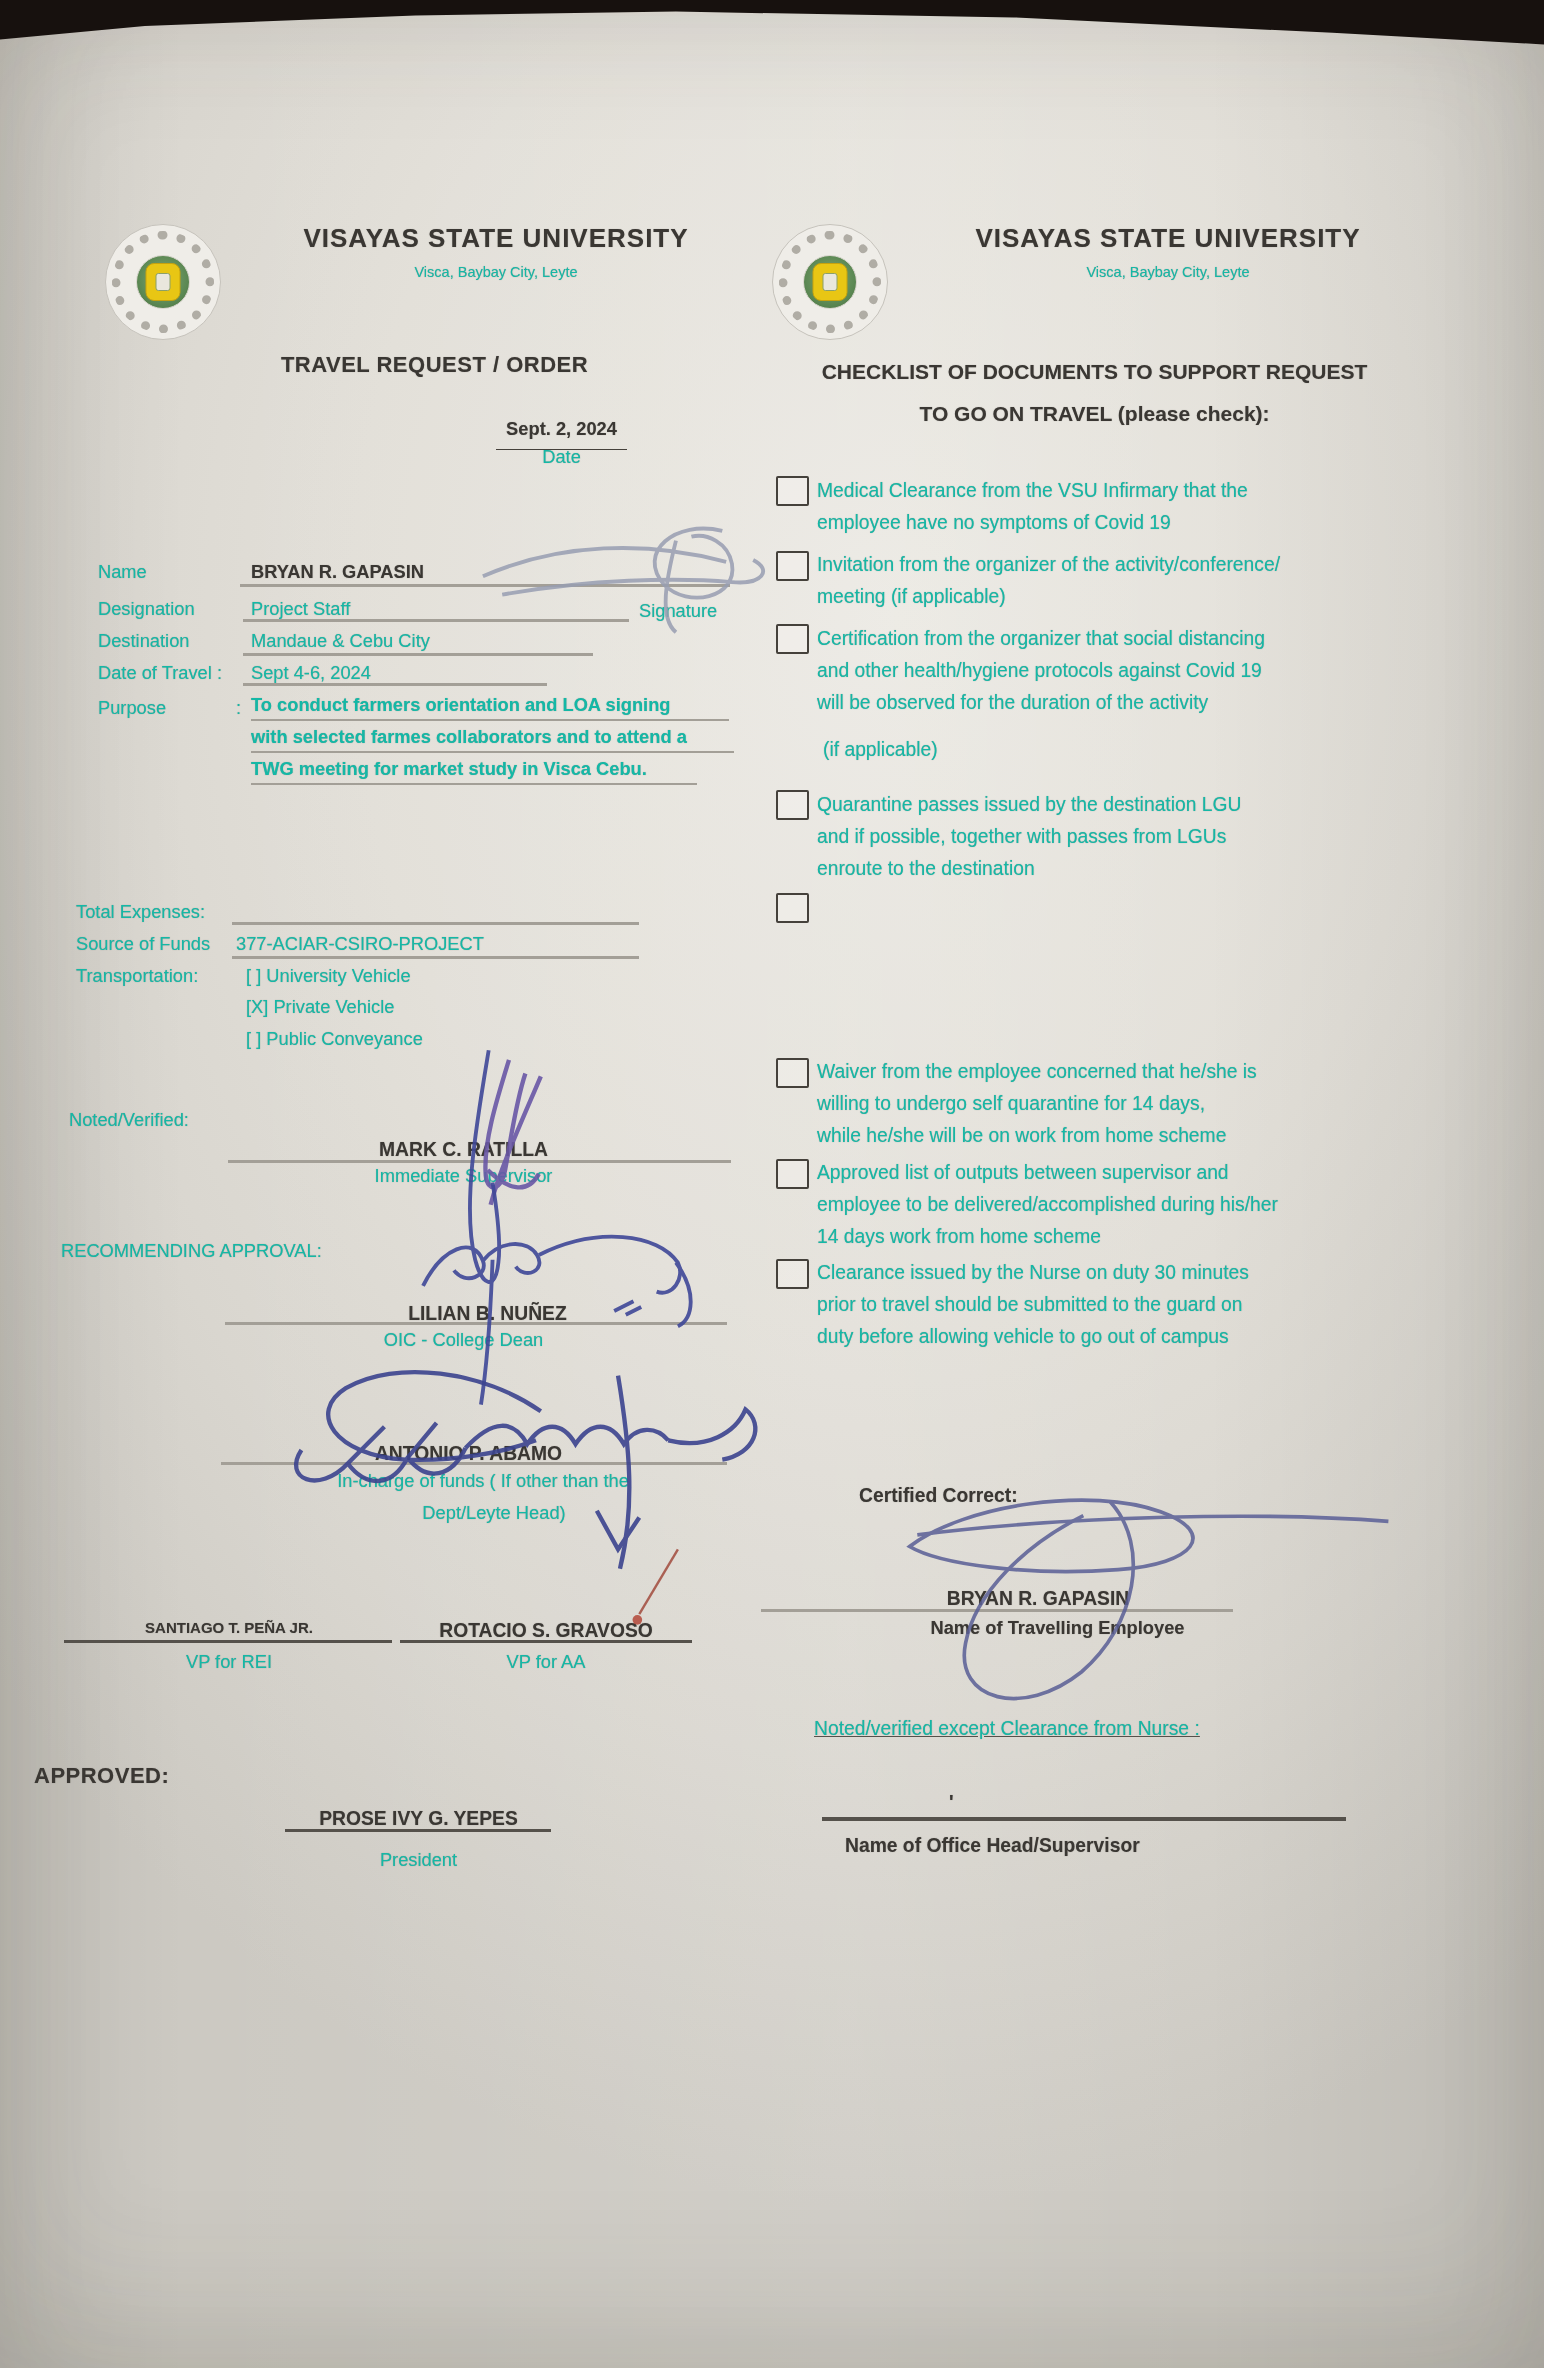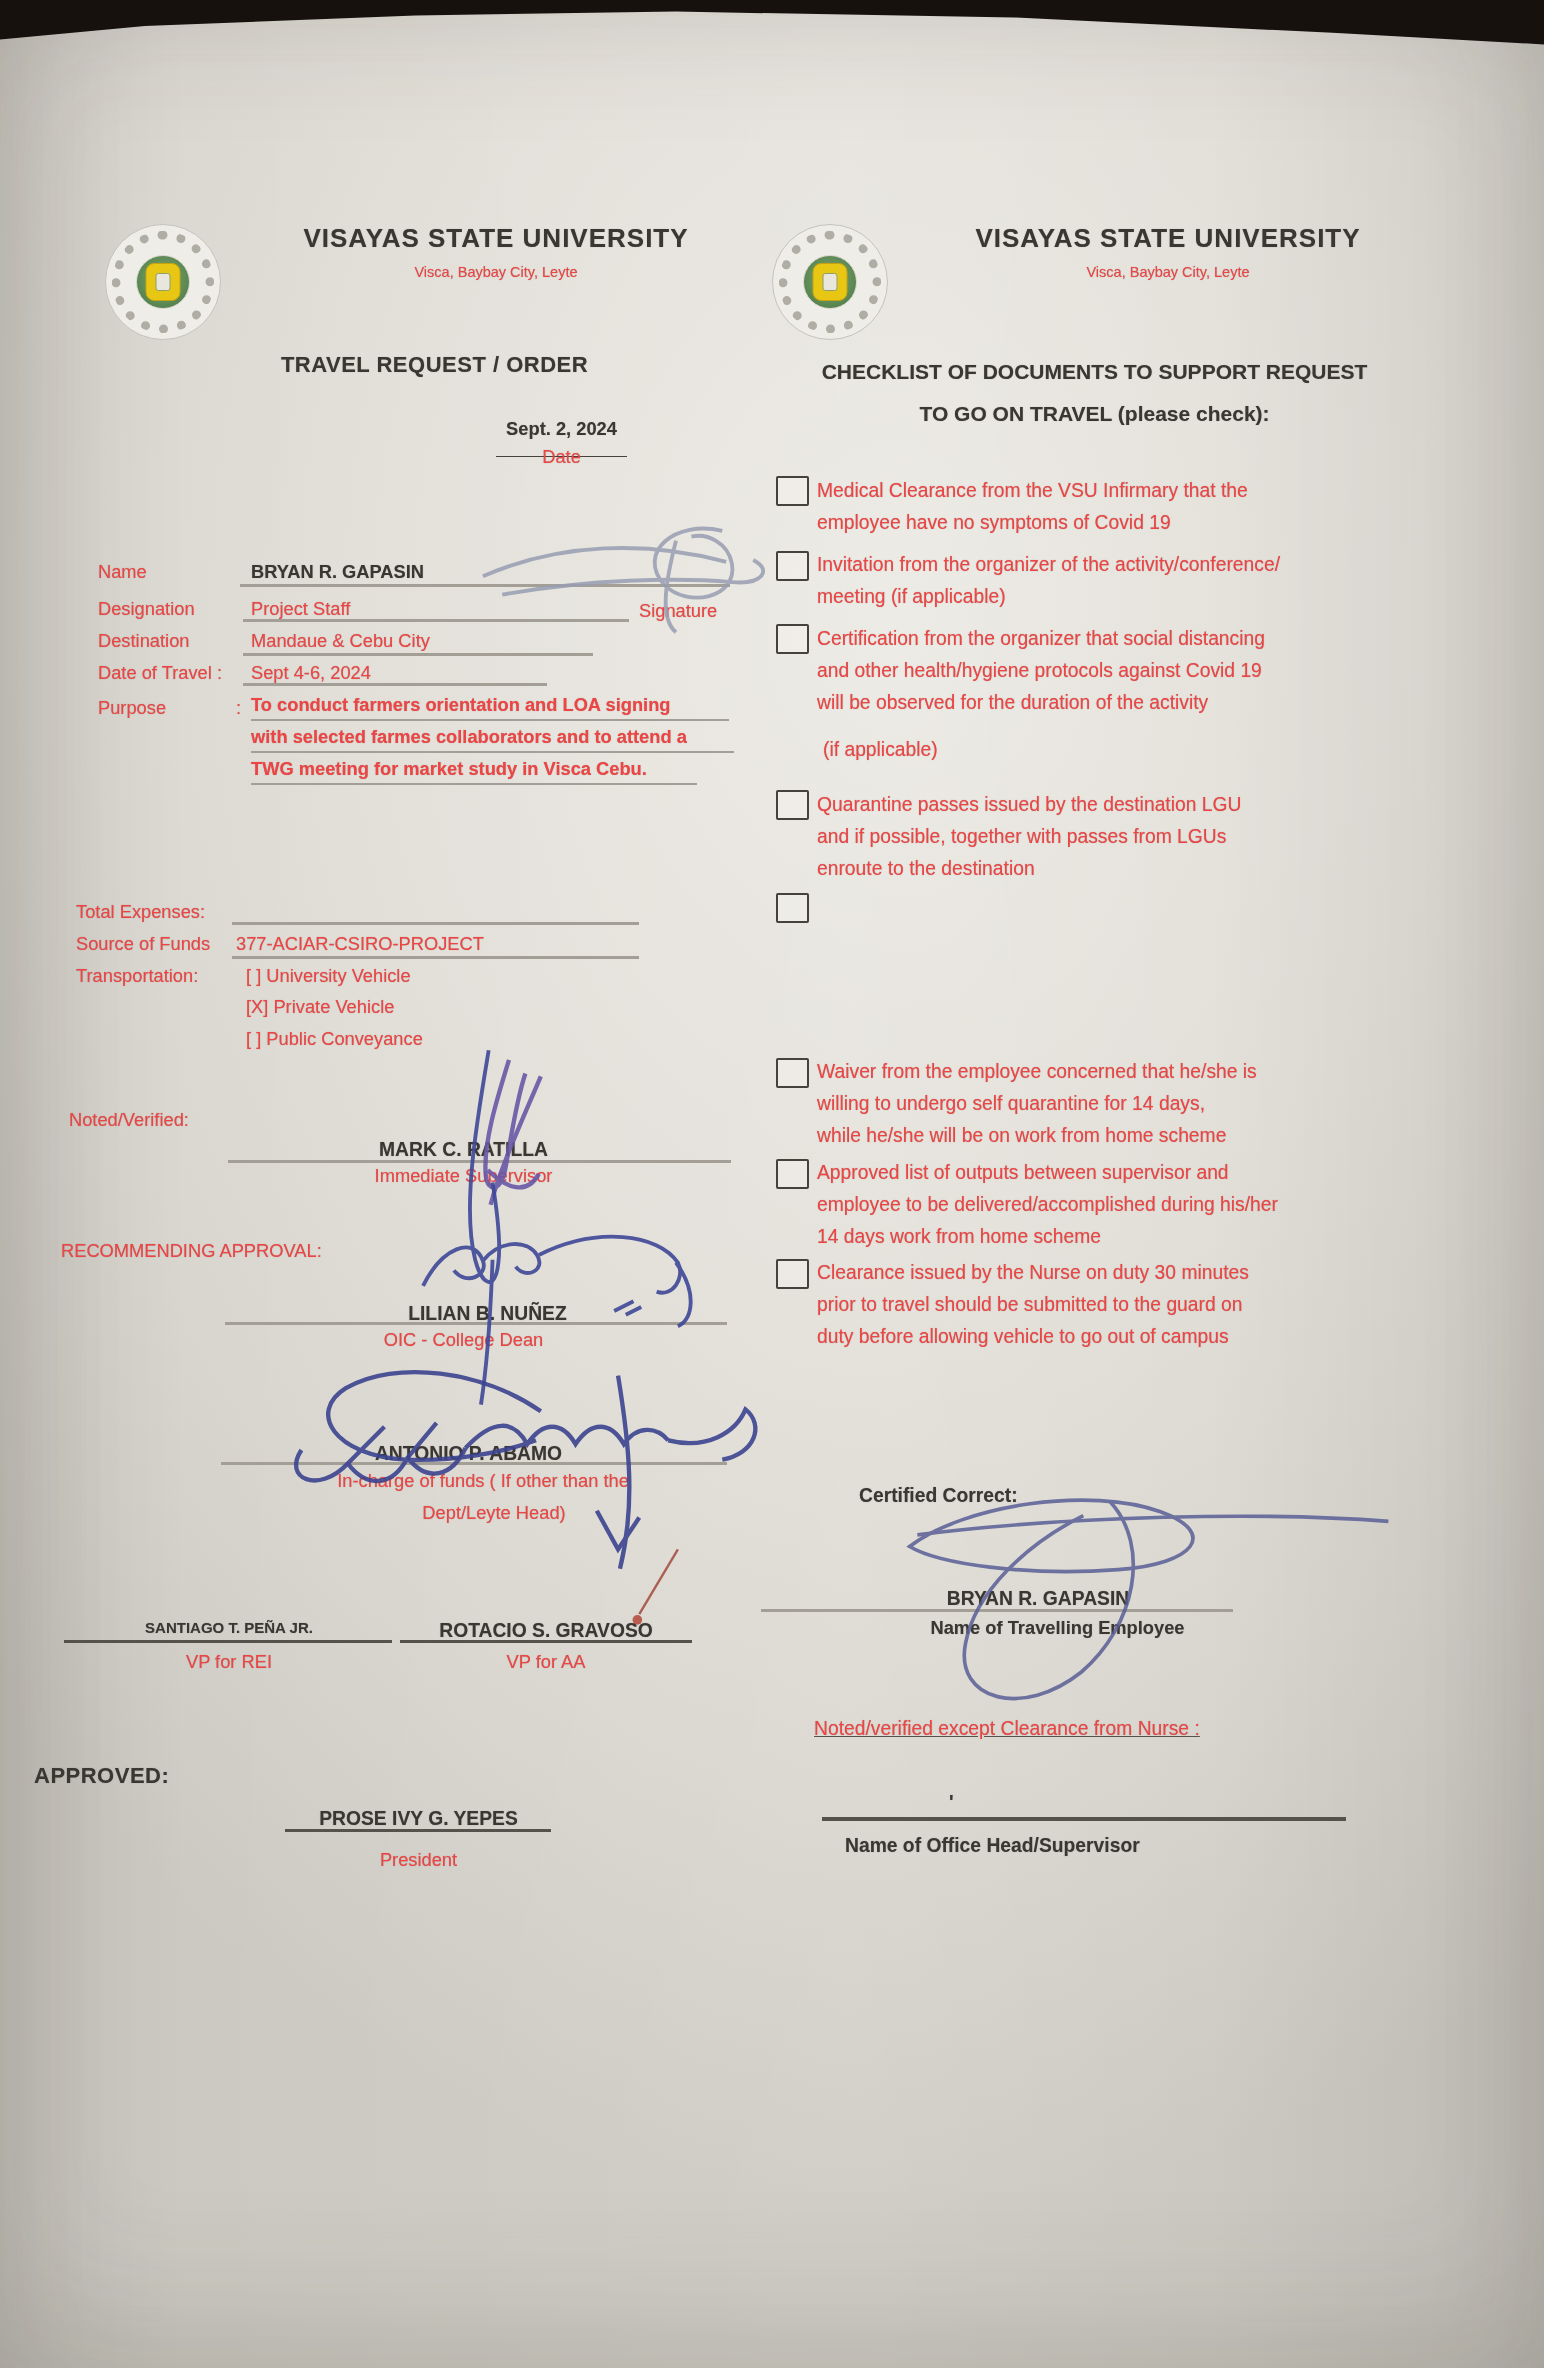--- a/index.html
+++ b/index.html
@@ -4,21 +4,21 @@
 <style>
   html,body{margin:0;padding:0;background:#0d0a09;}
   .photo{position:relative;width:1545px;height:2368px;overflow:hidden;
          font-family:"Liberation Sans", sans-serif;}
   .paper{position:absolute;inset:0;
     background:
       linear-gradient(90deg, rgba(0,0,0,.06) 0%, rgba(0,0,0,0) 12%, rgba(255,255,255,.10) 55%, rgba(0,0,0,0) 78%, rgba(0,0,0,.07) 100%),
       radial-gradient(1207px 1593px at 58% 26%, #ebe9e3 0%, #e2dfd8 45%, #d9d6cf 72%, #ccc9c2 100%);}
   .paper::after{content:"";position:absolute;inset:0;
     box-shadow:inset 0 39px 116px rgba(60,50,40,.10), inset 0 -58px 135px rgba(60,55,45,.12);}
-  .t{position:absolute;color:#ef4444;font-size:18.3px;line-height:1.25;white-space:nowrap;
+  .t{position:absolute;color:#14b8a6;font-size:18.3px;line-height:1.25;white-space:nowrap;
      text-shadow:0 0 1px rgba(80,75,68,.45);}
   .b{font-weight:bold;color:#3a3733;}
   .c{text-align:center;}
   .pre{white-space:pre-line;}
   .item{white-space:pre-line;line-height:32px;font-size:19.3px;}
   .bar{position:absolute;height:2.9px;background:#a39f97;}
   .dbar{position:absolute;height:2.9px;background:#55514b;}
   .uline{border-bottom:2.9px solid #a39f97;padding-bottom:1.9px;font-weight:bold;}
   .cb{position:absolute;width:29px;height:26px;border:2.9px solid #45413b;border-radius:1.9px;
       background:rgba(248,247,244,.35);}
@@ -48,21 +48,21 @@
     <div class="logo-ring"></div>
     <div class="logo-green"></div>
     <div class="logo-yellow">
         <div class="logo-core"></div>
       </div>
   </div>
   <div class="t b c" style="left:274px;top:222px;width:444px;font-size:26px;letter-spacing:1px">VISAYAS STATE UNIVERSITY</div>
   <div class="t c" style="left:274px;top:263px;width:444px;font-size:14.5px">Visca, Baybay City, Leyte</div>
   <div class="t b c" style="left:222px;top:351px;width:425px;font-size:22px;letter-spacing:0.5px">TRAVEL REQUEST / ORDER</div>
 
-  <div class="t b c" style="left:496px;top:418px;width:131px;font-size:18.3px;border-bottom:1.9px solid #45413b;padding-bottom:15px">Sept. 2, 2024</div>
+  <div class="t b c" style="left:496px;top:418px;width:131px;font-size:18.3px;border-bottom:1.9px solid #45413b;padding-bottom:8px">Sept. 2, 2024</div>
   <div class="t c" style="left:496px;top:446px;width:131px">Date</div>
 
   <div class="t" style="left:98px;top:561px">Name</div>
   <div class="t b" style="left:251px;top:561px">BRYAN R. GAPASIN</div>
   <div class="bar" style="left:240px;top:584px;width:490px"></div>
 
   <div class="t" style="left:98px;top:598px">Designation</div>
   <div class="t" style="left:251px;top:598px">Project Staff</div>
   <div class="t" style="left:639px;top:600px">Signature</div>
   <div class="bar" style="left:243px;top:619px;width:386px"></div>

